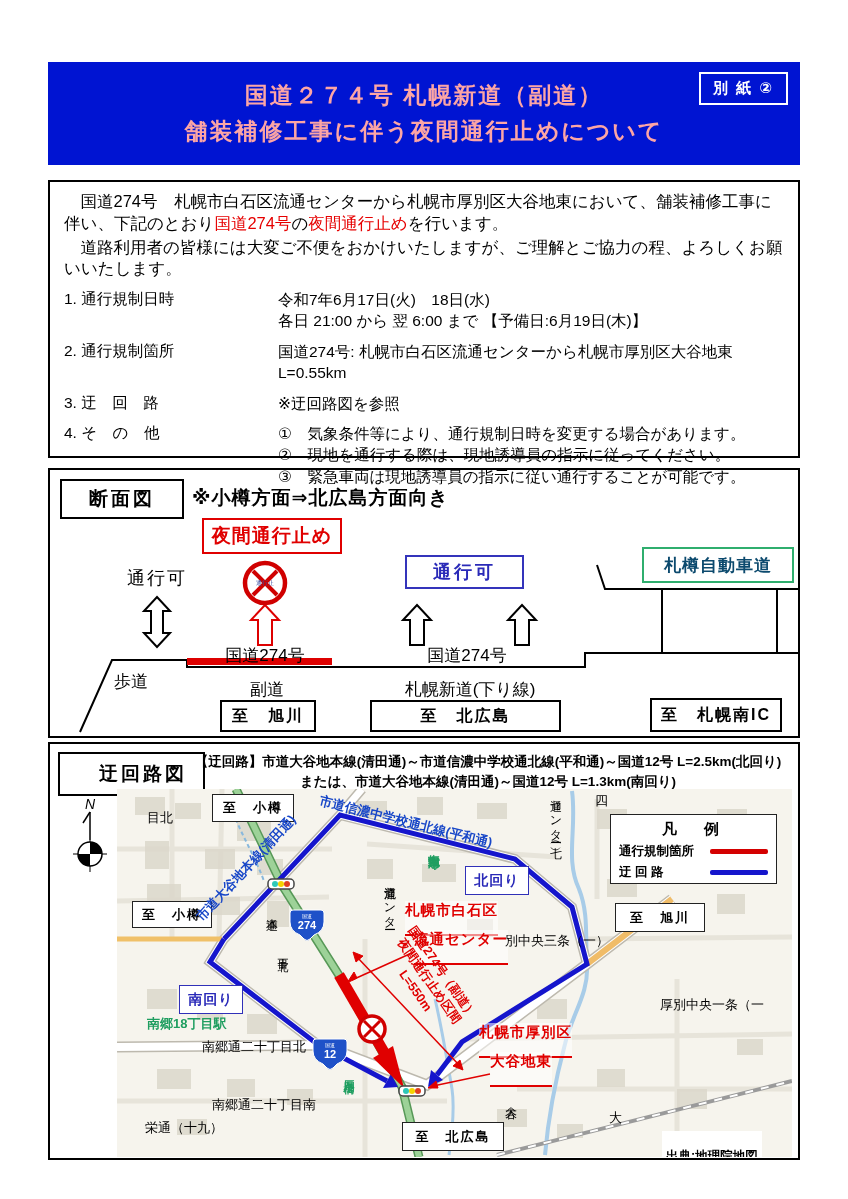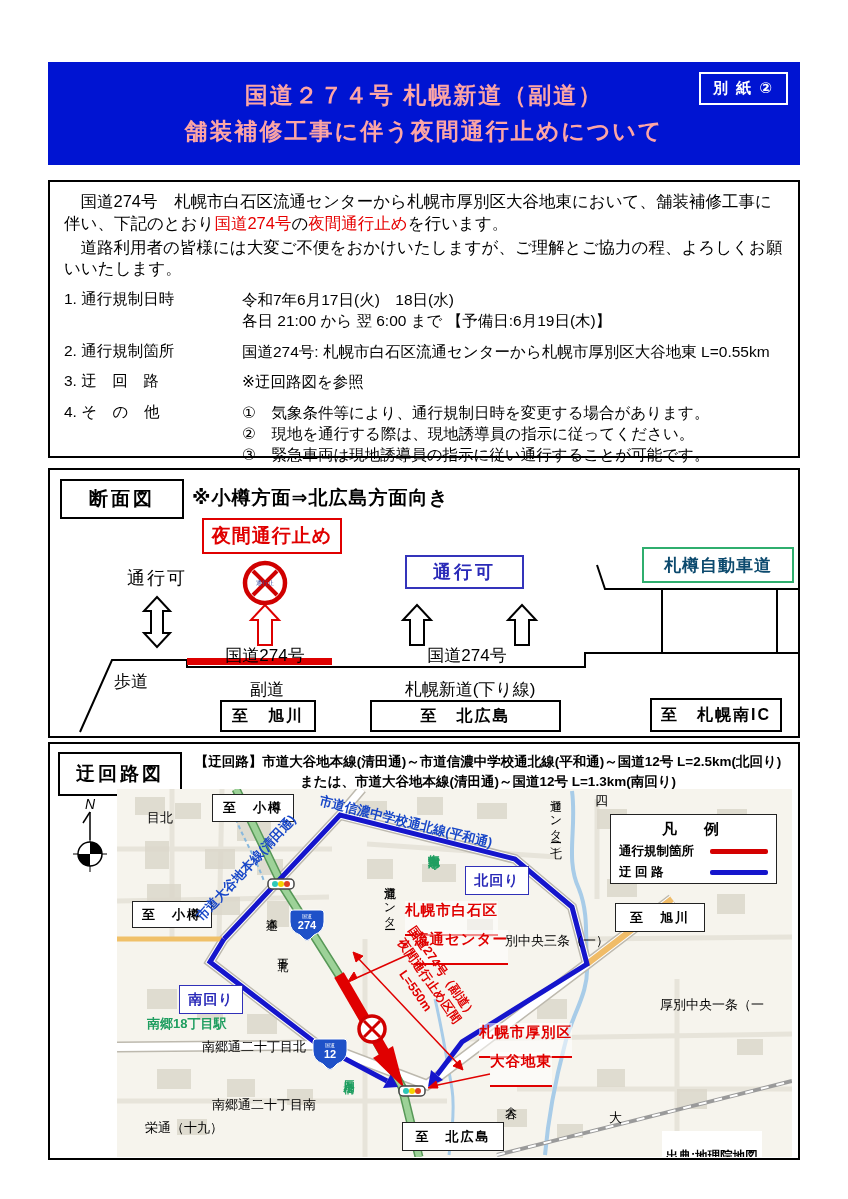--- a/index.html
+++ b/index.html
@@ -14,21 +14,21 @@
   .hdr-tag{right:12px;top:10px;border:2px solid #fff;color:#fff;font-size:15px;font-weight:bold;
            padding:5px 12px;letter-spacing:2px;}
   
   .notice{left:48px;top:180px;width:752px;height:278px;border:2px solid #000;box-sizing:border-box;
           padding:9px 14px 0 14px;font-size:16.5px;line-height:1.32;}
   .notice p{margin:0 0 2px 0;}
   .red{color:#e60000;}
   .nlist{margin-top:9px;font-size:15.5px;}
   .nrow{display:flex;margin-bottom:9px;}
   .nlabel{width:178px;flex:0 0 178px;}
-  .nlines div{line-height:1.38;}
+  .nlines div{line-height:1.38;margin-left:36px;}
   
   .secbox{border:2px solid #000;box-sizing:border-box;}
   .sec1{left:48px;top:468px;width:752px;height:270px;}
   .sec2{left:48px;top:742px;width:752px;height:418px;}
   .seclabel{border:2px solid #000;font-weight:bold;font-size:19px;letter-spacing:3px;background:#fff;}
   .note{font-weight:bold;font-size:19px;letter-spacing:1px;}
   .closed-box{border:2px solid #e00000;color:#e00000;font-weight:bold;font-size:19px;letter-spacing:1px;}
   .open-box{border:2px solid #3434bb;color:#2a2ab8;font-weight:bold;font-size:18px;letter-spacing:3px;}
   .grn-box{border:2px solid #2fae6e;color:#0c4a6e;font-weight:bold;font-size:17px;letter-spacing:1px;}
   .plain17{font-size:17px;}
@@ -138,21 +138,21 @@
     <div class="abs plain17 ctr" style="left:357px;top:174px;width:120px;">国道274号</div>
     <div class="abs plain17" style="left:64px;top:200px;">歩道</div>
     <div class="abs plain17 ctr" style="left:162px;top:208px;width:110px;">副道</div>
     <div class="abs plain17 ctr" style="left:320px;top:208px;width:200px;">札幌新道(下り線)</div>
     <div class="abs dirbox ctr" style="left:170px;top:230px;width:92px;height:28px;">至　旭川</div>
     <div class="abs dirbox ctr" style="left:320px;top:230px;width:187px;height:28px;">至　北広島</div>
     <div class="abs dirbox ctr" style="left:600px;top:228px;width:128px;height:30px;">至　札幌南IC</div>
   </div>
 
   <div class="abs secbox sec2">
-    <div class="abs seclabel ctr" style="left:8px;top:8px;width:120px;height:40px;">迂回路図</div>
+    <div class="abs seclabel ctr" style="left:8px;top:8px;width:120px;height:40px;padding-left:23px;">迂回路図</div>
     <div class="abs ddesc" style="left:132px;top:8px;width:612px;">
       <div>【迂回路】市道大谷地本線(清田通)～市道信濃中学校通北線(平和通)～国道12号  L=2.5km(北回り)</div>
       <div>または、市道大谷地本線(清田通)～国道12号  L=1.3km(南回り)</div>
     </div>
 
     <svg class="abs" style="left:18px;top:52px;" width="44" height="80" viewBox="0 0 44 80">
       <text x="22" y="13" font-size="14" font-style="italic" text-anchor="middle">N</text>
       <line x1="22" y1="16" x2="22" y2="44" stroke="#000" stroke-width="1.5"></line>
       <path d="M22,16 L15,27" stroke="#000" stroke-width="1.5" fill="none"></path>
       <line x1="22" y1="44" x2="22" y2="76" stroke="#000" stroke-width="1"></line>

